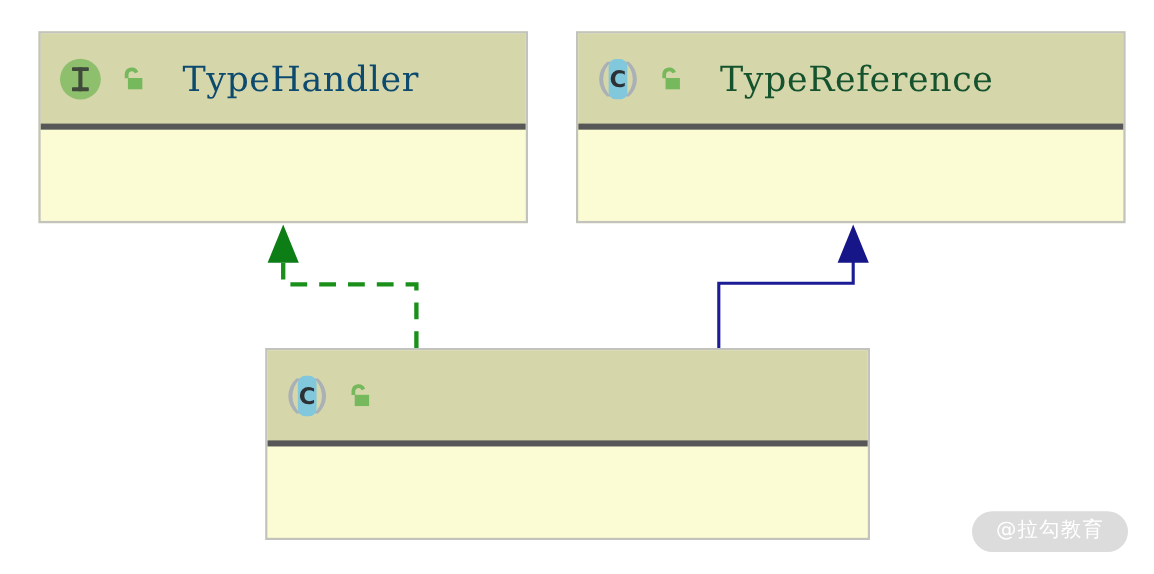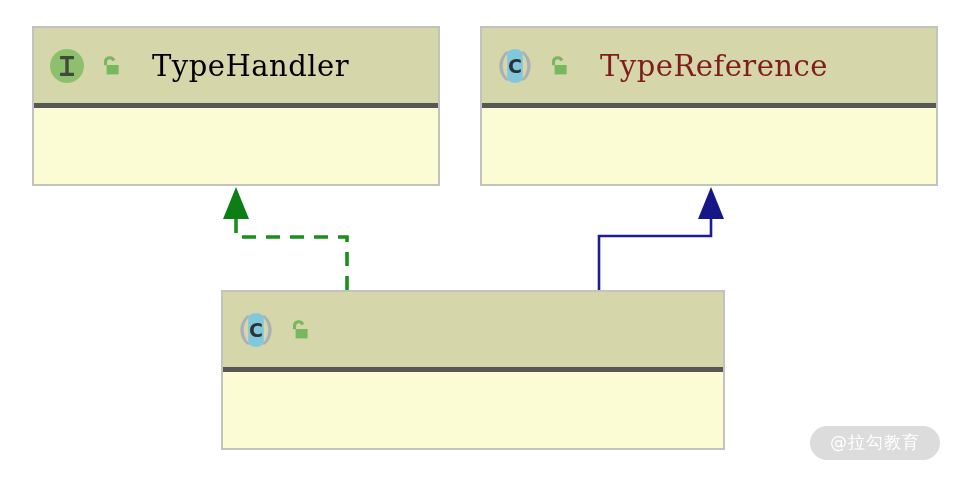--- a/index.html
+++ b/index.html
@@ -44,22 +44,22 @@
     flex: 1 1 auto;
     background: #fbfbd4;
   }
   .uml-title {
     font-family: "DejaVu Serif", serif;
     font-size: 29px;
     letter-spacing: 0.5px;
     white-space: nowrap;
     margin-left: 30px;
   }
-  .title-interface { color: #000000; }
-  .title-class     { color: #7f1d1d; }
+  .title-interface { color: #0c4a6e; }
+  .title-class     { color: #14532d; }
 
   
   .icon-wrap {
     display: inline-flex;
     align-items: center;
     flex: 0 0 auto;
   }
   .icon-interface, .icon-class {
     width: 42px;
     height: 42px;

